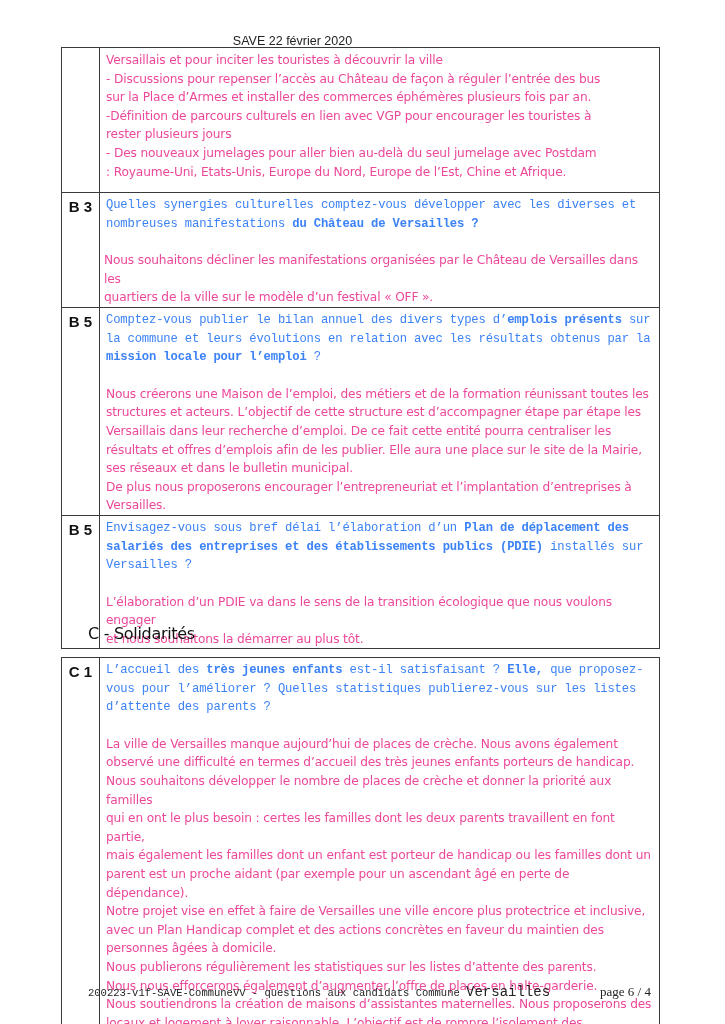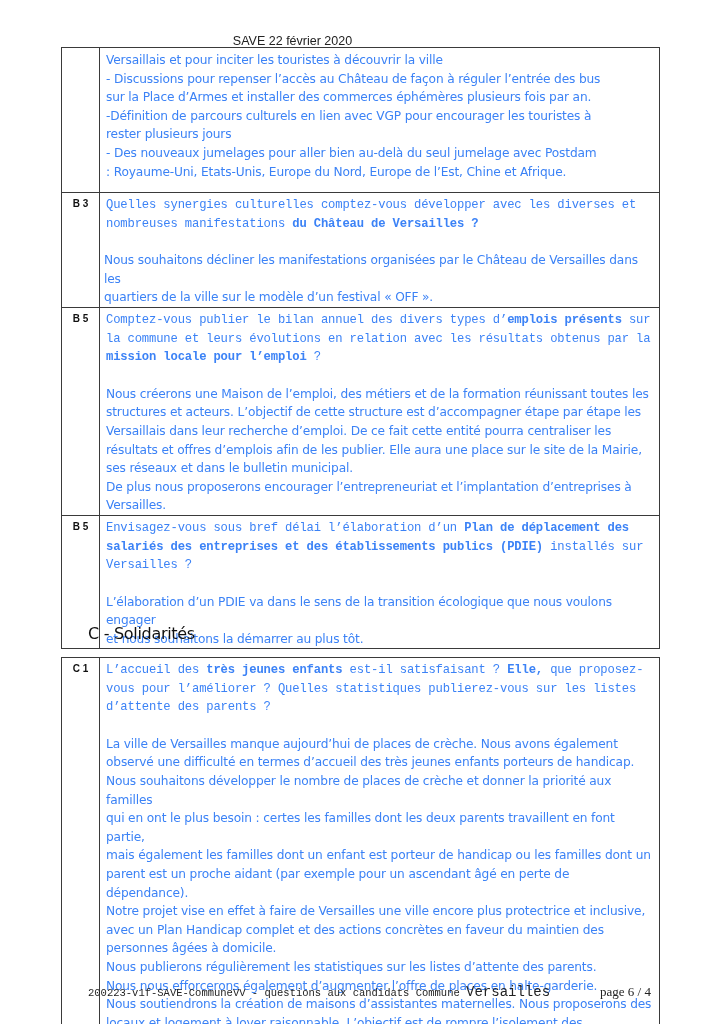--- a/index.html
+++ b/index.html
@@ -1,24 +1,24 @@
 <!DOCTYPE html>
 <html><head>
 <meta charset="utf-8">
 <style>
   html, body { margin:0; padding:0; background:#ffffff; }
   body { width:725px; height:1024px; position:relative; overflow:hidden; font-family:"Liberation Sans", sans-serif; color:#111; }
   .header { position:absolute; top:34px; left:0; width:585px; text-align:center; font-size:12.5px; color:#222; font-family:"Liberation Sans", sans-serif; }
   table.q { position:absolute; left:61px; width:599px; border-collapse:collapse; table-layout:fixed; }
   table.q td { border:1.3px solid #3a3a3a; vertical-align:top; padding:0; }
-  td.id { width:37px; font-weight:bold; font-size:10px; text-align:center; padding-top:5px !important; }
+  td.id { width:37px; font-weight:bold; font-size:15px; text-align:center; padding-top:5px !important; }
   td.body { padding:3px 6px 0 6px !important; font-size:13.3px; line-height:18.6px; }
   .q-text { color:#3b82f6; font-family:Liberation Mono, monospace; font-size:12.2px; letter-spacing:-0.15px; }
   .q-text b { font-weight:bold; }
-  .ans { color:#3b82f6; font-family:"DejaVu Sans", sans-serif; font-size:12.2px; letter-spacing:-0.15px; }
+  .ans { color:#ec4899; font-family:"DejaVu Sans", sans-serif; font-size:12.2px; letter-spacing:-0.15px; }
   .gap { height:18px; }
   .ans.outdent { margin-left:-2px; }
   .section-title { position:absolute; left:88px; top:624px; font-size:16px; font-weight:normal; font-family:"DejaVu Sans", sans-serif; letter-spacing:-0.3px; }
   .footer-left { position:absolute; left:88px; top:984px; font-family:Liberation Mono, monospace; font-size:10.5px; color:#222; }
   .footer-left .big { font-size:14px; }
   .footer-right { position:absolute; left:600px; top:984px; font-family:"Liberation Serif", serif; font-size:13px; color:#222; }
 </style>
 </head>
 <body>
 

